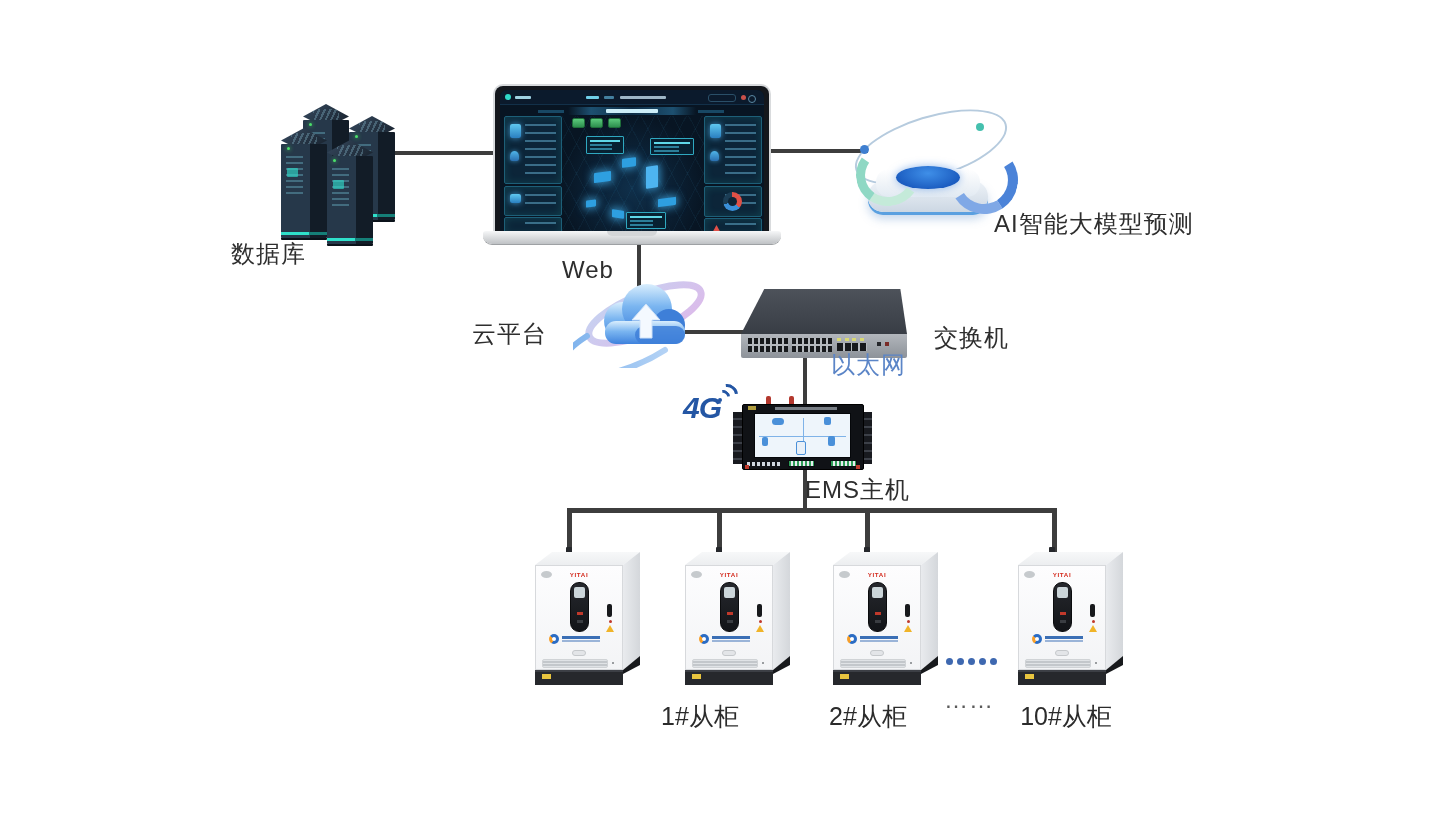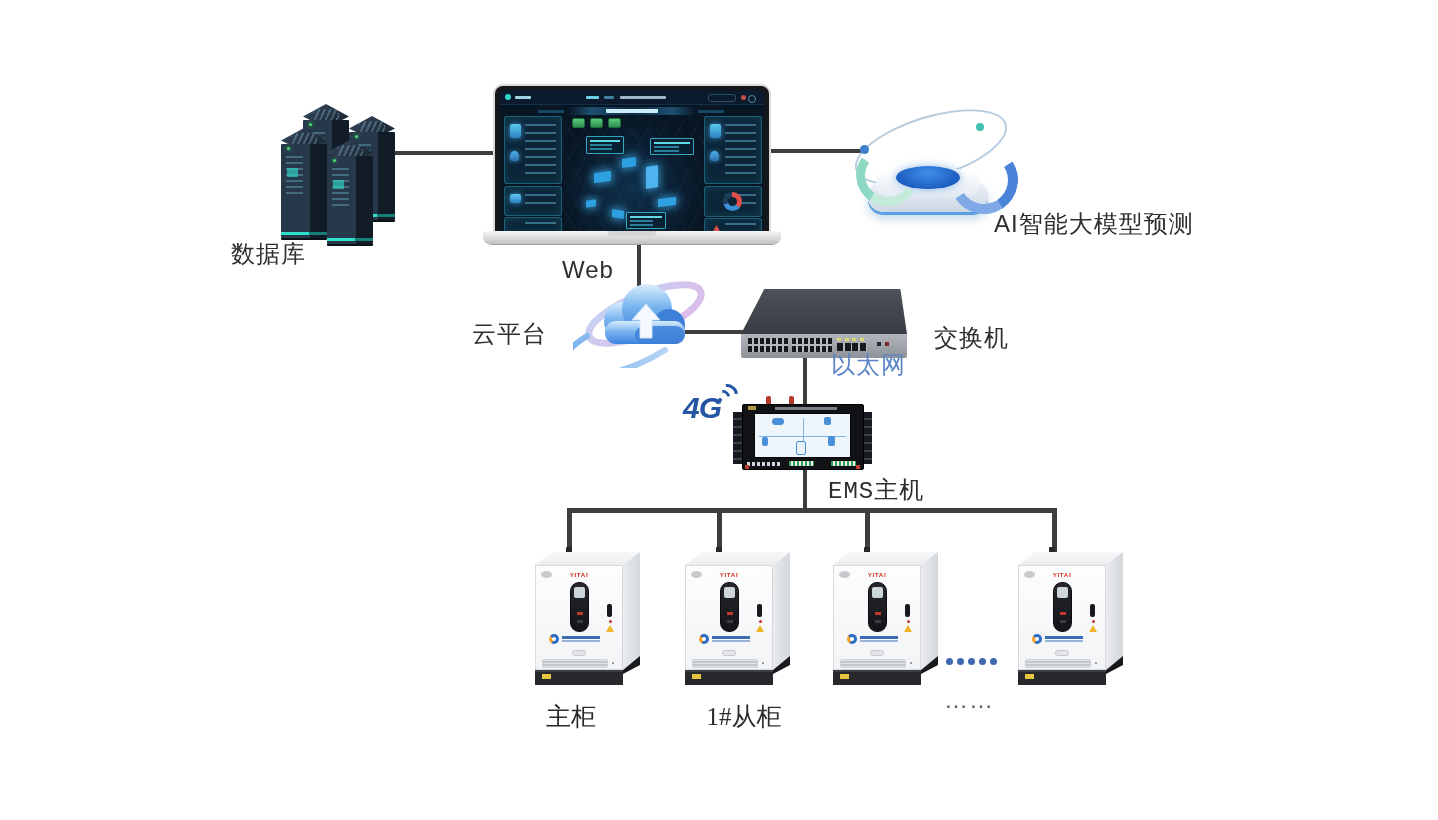--- a/index.html
+++ b/index.html
@@ -377,21 +377,21 @@
   <span class="ems-ic ems-cloudic"></span>
   <span class="ems-ic ems-ic1"></span>
   <span class="ems-ic ems-ic2"></span>
   <span class="ems-ic ems-ic3"></span>
   <span class="ems-ic ems-ic4"></span>
   <span class="ems-bl"></span>
   <span class="ems-term ems-t1"></span>
   <span class="ems-term ems-t2"></span>
   <span class="ems-rd ems-r1"></span>
   <span class="ems-rd ems-r2"></span>
-  <div class="lbl" style="left:828px;top:474px;font-family:Liberation Mono, monospace;">EMS主机</div>
+  <div class="lbl" style="left:805px;top:474px;">EMS主机</div>
 
   <div class="ai-orbit"></div>
   <div class="ai-plate2"></div>
   <div class="ai-plate1"></div>
   <div class="ai-disc"></div>
   <div class="ai-band-l"></div>
   <div class="ai-band-r"></div>
   <span class="ai-dot ai-dot-t"></span>
   <span class="ai-dot ai-dot-b"></span>
   <div class="lbl" style="left:994px;top:208px;">AI智能大模型预测</div>
@@ -491,16 +491,17 @@
 
   <div class="bdots">
       <i></i>
       <i></i>
       <i></i>
       <i></i>
       <i></i>
     </div>
   <div class="cdots">……</div>
 
-  <div class="cab-label" style="left:491px;">主柜</div>
-  <div class="cab-label" style="left:664px;font-family:Liberation Serif, serif;">1#从柜</div>
+  <div class="cab-label" style="left:620px;">1#从柜</div>
+  <div class="cab-label" style="left:788px;">2#从柜</div>
+  <div class="cab-label" style="left:986px;">10#从柜</div>
 
 </div>
 
 </body></html>

